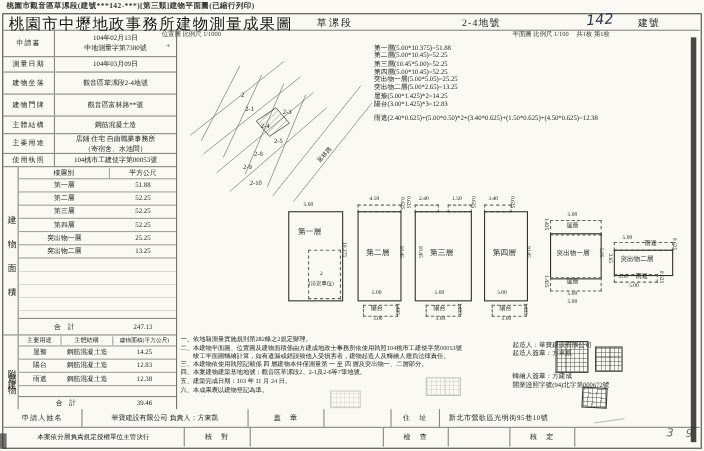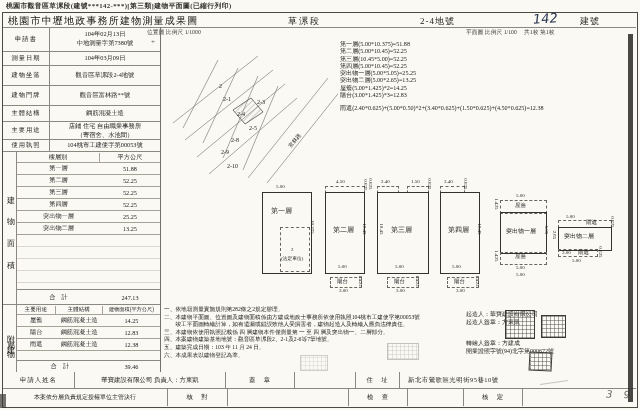--- a/index.html
+++ b/index.html
@@ -37,21 +37,21 @@
 </head>
 <body>
 
 <div id="page">
 
   <div class="a" style="left:6px;top:2px;font-size:6.8px;font-weight:bold;color:#343330;letter-spacing:.4px">桃園市觀音區草漯段(建號***142-***)[第三類]建物平面圖(已縮行列印)</div>
 
   <div id="formborder"></div>
   <div class="hline" style="left:3px;top:27px;width:633px"></div>
 
-  <div class="a" style="left:8px;top:15px;font-size:10px;letter-spacing:1.2px;color:#181714">桃園市中壢地政事務所建物測量成果圖</div>
+  <div class="a" style="left:8px;top:15px;font-size:14px;letter-spacing:1.2px;color:#181714">桃園市中壢地政事務所建物測量成果圖</div>
   <div class="a" style="left:288px;top:16px;font-size:9px;letter-spacing:2px">草漯段</div>
   <div class="a" style="left:420px;top:16px;font-size:9px;letter-spacing:1px">2-4地號</div>
   <div class="a hand" style="left:533px;top:12px;font-size:13px;transform:rotate(-4deg)">142</div>
   <div class="a" style="left:580px;top:16px;font-size:9px;letter-spacing:1px">建號</div>
 
   <div class="a" style="left:147px;top:29px;font-size:5.8px;color:#3a3933">位置圖 比例尺 1/1000</div>
   <div class="a" style="left:151px;top:39px;font-size:7px;color:#55534c">+</div>
   <div class="a" style="left:466px;top:29px;font-size:5.8px;color:#3a3933">平面圖 比例尺 1/100</div>
   <div class="a" style="left:524px;top:29px;font-size:5.8px;color:#3a3933">共1枚 第1枚</div>
 

